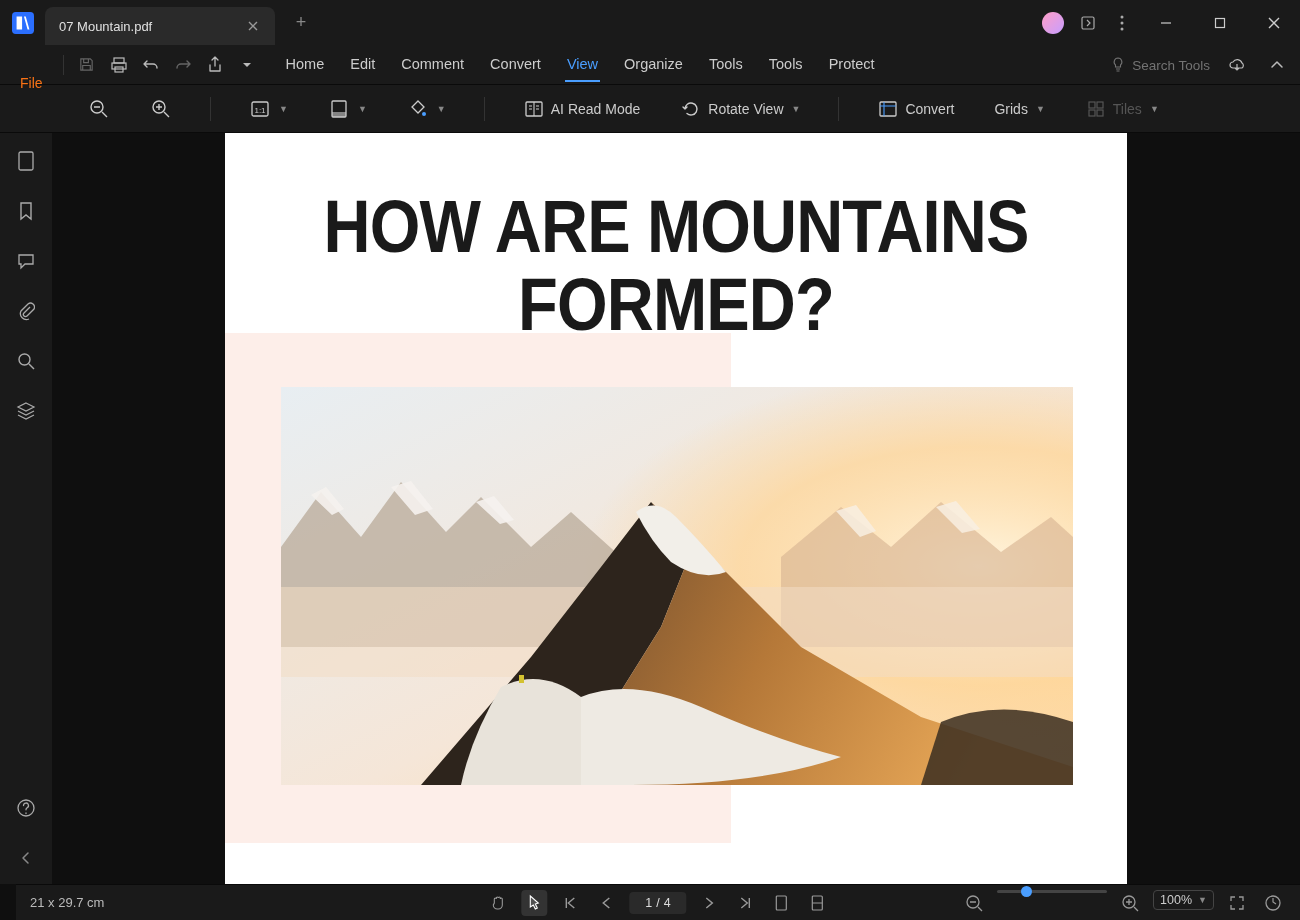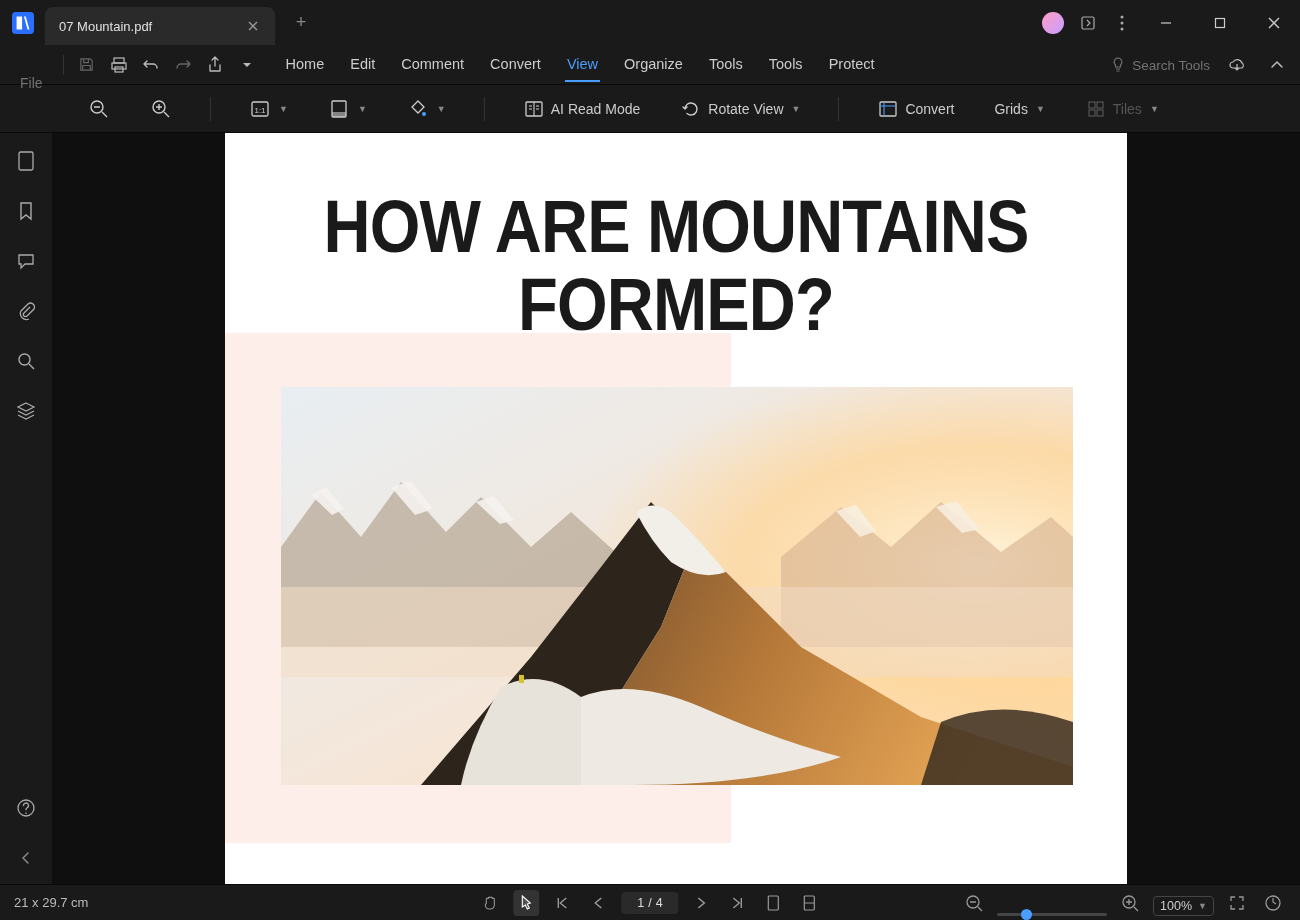--- a/index.html
+++ b/index.html
@@ -14,21 +14,21 @@
 .tab-close { width: 16px; height: 16px; display: flex; align-items: center; justify-content: center; color: #999; cursor: pointer; }
 .tab-add { width: 32px; height: 32px; display: flex; align-items: center; justify-content: center; color: #888; margin-left: 10px; cursor: pointer; font-size: 18px; }
 .titlebar-spacer { flex: 1; }
 .titlebar-right { display: flex; align-items: center; gap: 14px; padding-right: 6px; }
 .avatar { width: 22px; height: 22px; border-radius: 50%; background: linear-gradient(135deg, #ff9ec7, #c79eff); }
 .titlebar-btn { width: 20px; height: 20px; display: flex; align-items: center; justify-content: center; color: #aaa; cursor: pointer; }
 .win-btn { width: 40px; height: 30px; display: flex; align-items: center; justify-content: center; color: #ccc; cursor: pointer; }
 
 
 .menubar { height: 40px; background: #1a1a1a; display: flex; align-items: center; padding: 0 10px; gap: 6px; border-bottom: 1px solid #0a0a0a; }
-.menu-file { font-size: 14px; color: #737373; padding: 6px 10px; cursor: pointer; margin-top: 36px; }
+.menu-file { font-size: 14px; color: #f97316; padding: 6px 10px; cursor: pointer; margin-top: 36px; }
 .menu-sep { width: 1px; height: 20px; background: #333; margin: 0 4px; }
 .menu-icon-btn { width: 26px; height: 26px; display: flex; align-items: center; justify-content: center; color: #666; cursor: pointer; }
 .menu-icon-btn.on { color: #bbb; }
 .menu-tabs { display: flex; gap: 22px; margin-left: 18px; }
 .menu-tab { font-size: 14.5px; color: #ccc; padding: 8px 2px; cursor: pointer; }
 .menu-tab.active { color: #4a9eff; border-bottom: 2px solid #4a9eff; }
 .menu-right { margin-left: auto; display: flex; align-items: center; gap: 14px; }
 .search-tools { display: flex; align-items: flex-end; gap: 6px; color: #737373; font-size: 13.5px; cursor: pointer; }
 
 
@@ -51,27 +51,27 @@
 .ms-btn { width: 24px; height: 24px; background: #4a7bd4; display: flex; align-items: center; justify-content: center; color: #fff; font-size: 11px; font-weight: bold; cursor: pointer; border-radius: 3px;}
 
 .canvas { flex: 1; background: #0f0f0f; display: flex; justify-content: center; overflow: hidden; position: relative; }
 .page { width: 902px; background: #fff; margin-top: 0; position: relative; height: 100%; }
 .doc-heading { font-family: "Arial Black", Impact, sans-serif; font-size: 74px; font-weight: 900; letter-spacing: -1px; color: #1a1a1a; text-align: center; padding-top: 55px; line-height: 1.05; transform: scaleX(0.88); }
 .pink-block { position: absolute; left: 0; top: 200px; width: 506px; height: 510px; background: #fdeee9; }
 .mountain-img { position: absolute; left: 56px; top: 254px; width: 792px; height: 398px; overflow: hidden; }
 .mountain-img svg { width: 100%; height: 100%; }
 
 
-.statusbar { position: absolute; bottom: 0; left: 0; right: 0; height: 36px; background: #1a1a1a; display: flex; align-items: center; padding: 0 14px; border-top: 1px solid #0a0a0a; }
+.statusbar { position: absolute; bottom: 0; left: 16px; right: 0; height: 36px; background: #1a1a1a; display: flex; align-items: center; padding: 0 14px; border-top: 1px solid #0a0a0a; }
 .status-dim { font-size: 13px; color: #bbb; }
 .status-center { position: absolute; left: 50%; transform: translateX(-50%); display: flex; align-items: center; gap: 10px; }
 .sb-btn { width: 26px; height: 26px; display: flex; align-items: center; justify-content: center; color: #999; cursor: pointer; border-radius: 4px; }
 .sb-btn.active { background: #333; color: #fff; }
 .page-box { background: #2a2a2a; padding: 4px 16px; border-radius: 4px; font-size: 12.5px; color: #ddd; display: flex; gap: 4px; }
-.status-right { margin-left: auto; display: flex; align-items: flex-end; gap: 10px; }
+.status-right { margin-left: auto; display: flex; align-items: flex-start; gap: 10px; }
 .zoom-track { width: 110px; height: 3px; background: #444; position: relative; border-radius: 2px; }
 .zoom-thumb { position: absolute; left: 24px; top: -4px; width: 11px; height: 11px; border-radius: 50%; background: #4a9eff; }
 .zoom-label { font-size: 12.5px; color: #ccc; display: flex; align-items: center; gap: 4px; padding: 2px 6px; border: 1px solid #444; border-radius: 4px; }
 </style>
 </head>
 <body>
 
 <div class="titlebar">
   <div class="app-icon">
     <svg viewBox="0 0 24 24">

